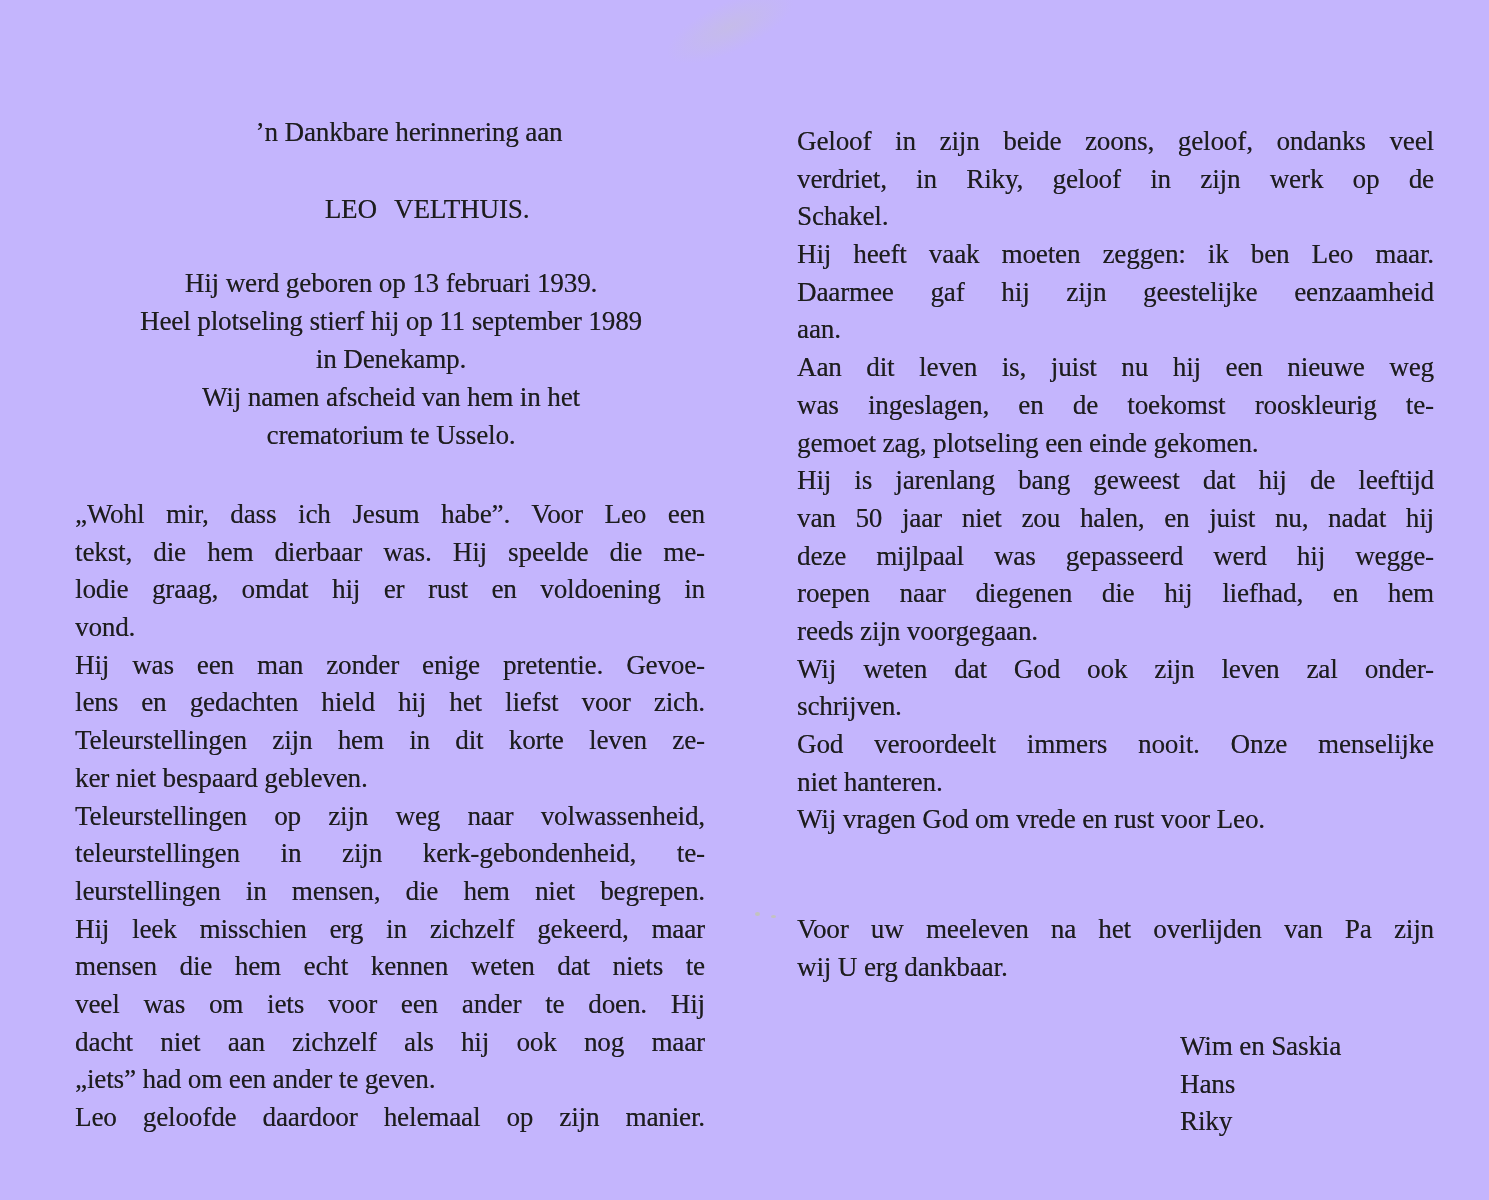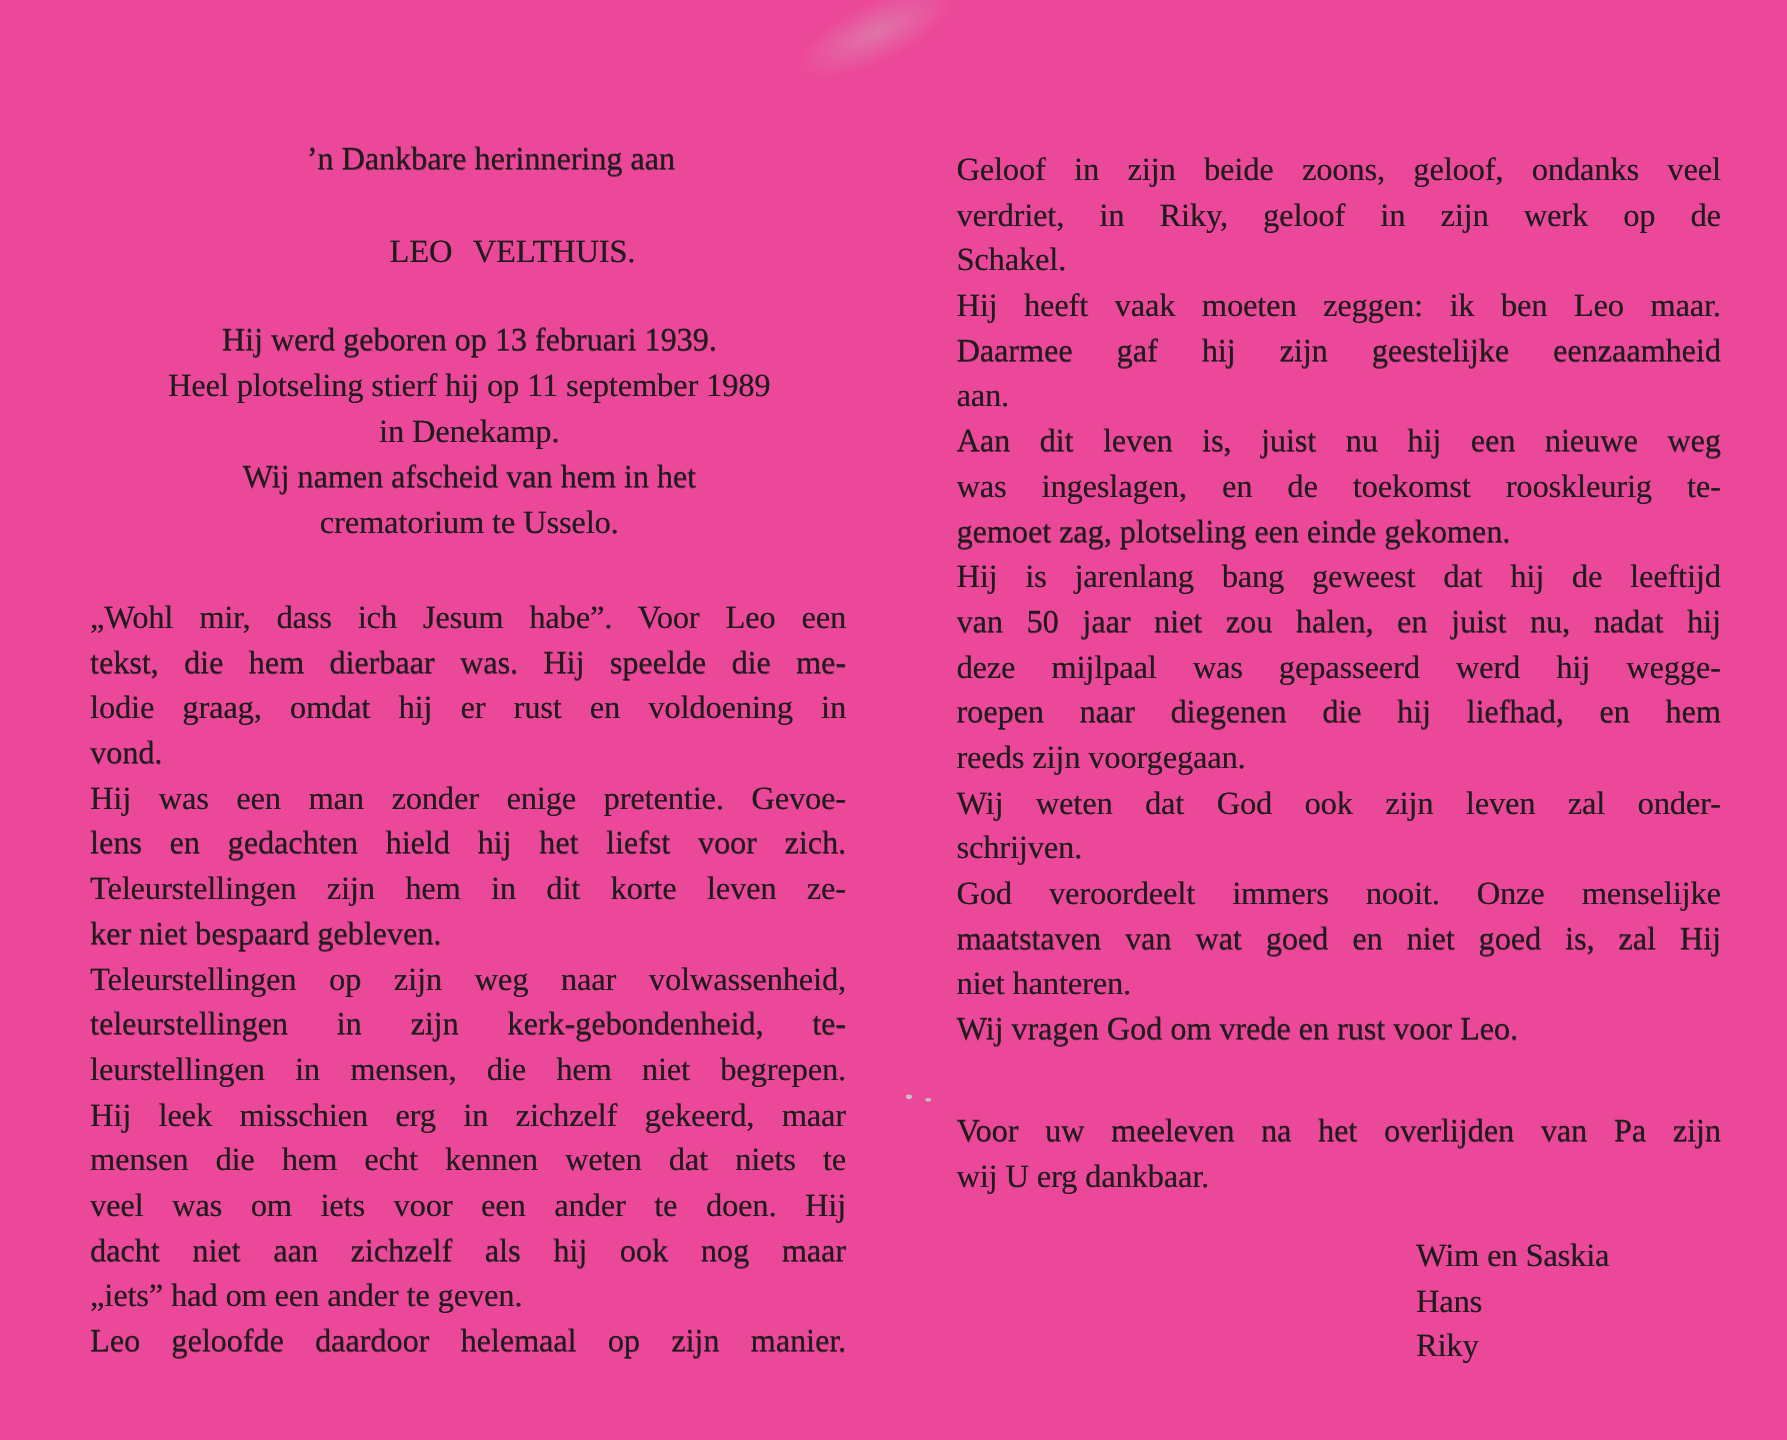--- a/index.html
+++ b/index.html
@@ -1,20 +1,20 @@
 <!DOCTYPE html>
 <html><head>
 <meta charset="utf-8">
 <style>
   html,body { margin:0; padding:0; }
   .page {
     position: relative;
     width: 1489px;
     height: 1200px;
-    background: #ec4899;
+    background: #c4b5fd;
     overflow: hidden;
     font-family: "Liberation Serif", "DejaVu Serif", serif;
     color: #1d1d1d;
   }
   .blk { position: absolute; }
   .ln {
     height: 37.7px;
     line-height: 37.7px;
     font-size: 27px;
     letter-spacing: -0.1px;
@@ -25,21 +25,21 @@
   .l { text-align: left; white-space: nowrap; }
   .c { text-align: center; white-space: nowrap; }
   
   .hdr   { left: 93px;  top: 114px; width: 632px; }
   .name  { left: 111px; top: 191px; width: 632px; word-spacing: 11px; text-align: center; }
   .intro { left: 75px;  top: 264px; width: 632px; }
   .intro .ln { height: 38px; line-height: 38px; }
   .lbody { left: 75px;  top: 496px; width: 630px; }
   
   .rbody { left: 797px; top: 123px; width: 637px; }
-  .close { left: 797px; top: 911px; width: 637px; margin-top: 13px; }
+  .close { left: 797px; top: 911px; width: 637px; }
   .sigs  { left: 1180px; top: 1028px; width: 240px; }
   
   .speck { position: absolute; border-radius: 50%; background: #c3c3c0; }
   .speck1 { left: 755px; top: 912px; width: 5px; height: 4px; }
   .speck2 { left: 771px; top: 915px; width: 5px; height: 3px; }
   .smudge { position: absolute; left: 660px; top: 2px; width: 140px; height: 50px;
             background: radial-gradient(ellipse at center, rgba(200,200,196,0.35), rgba(200,200,196,0) 70%);
             transform: rotate(-25deg); }
 </style>
 </head>
@@ -92,21 +92,20 @@
     <div class="ln j">was ingeslagen, en de toekomst rooskleurig te-</div>
     <div class="ln l">gemoet zag, plotseling een einde gekomen.</div>
     <div class="ln j">Hij is jarenlang bang geweest dat hij de leeftijd</div>
     <div class="ln j">van 50 jaar niet zou halen, en juist nu, nadat hij</div>
     <div class="ln j">deze mijlpaal was gepasseerd werd hij wegge-</div>
     <div class="ln j">roepen naar diegenen die hij liefhad, en hem</div>
     <div class="ln l">reeds zijn voorgegaan.</div>
     <div class="ln j">Wij weten dat God ook zijn leven zal onder-</div>
     <div class="ln l">schrijven.</div>
     <div class="ln j">God veroordeelt immers nooit. Onze menselijke</div>
-    <div class="ln j">maatstaven van wat goed en niet goed is, zal Hij</div>
     <div class="ln l">niet hanteren.</div>
     <div class="ln l">Wij vragen God om vrede en rust voor Leo.</div>
   </div>
 
   <div class="blk close">
     <div class="ln j">Voor uw meeleven na het overlijden van Pa zijn</div>
     <div class="ln l">wij U erg dankbaar.</div>
   </div>
 
   <div class="blk sigs">

